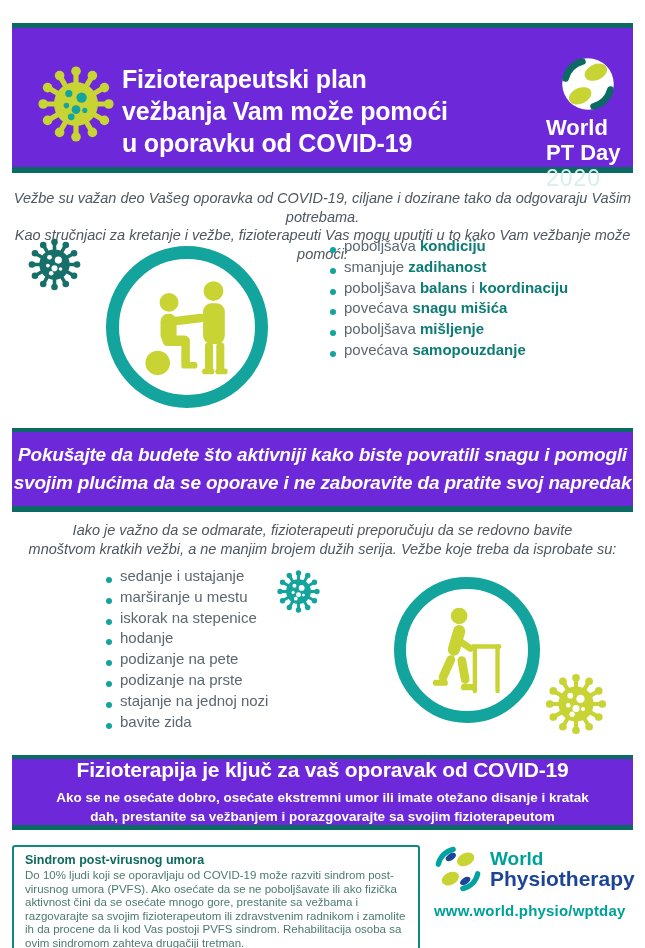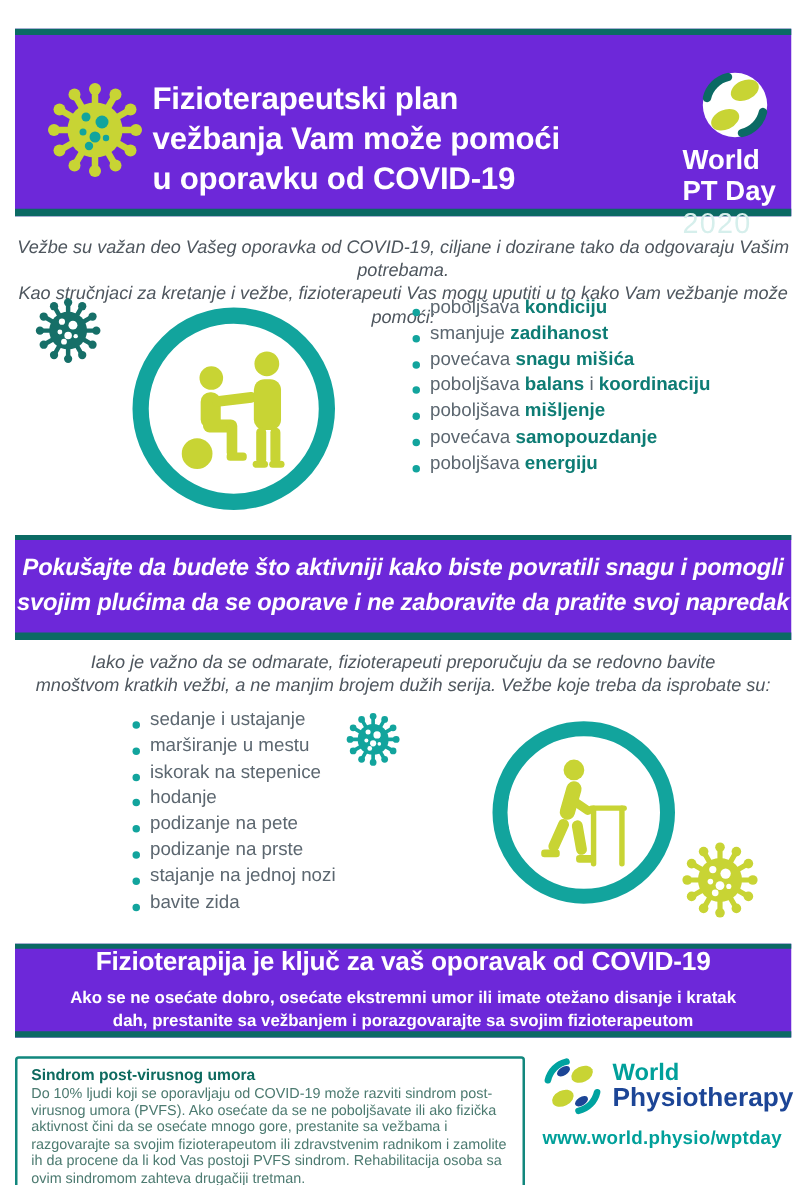--- a/index.html
+++ b/index.html
@@ -185,37 +185,33 @@
       <div class="li">
         <span class="dot"></span>
         <span class="li-text"><span>poboljšava </span><span class="seg-bold">kondiciju</span></span>
       </div>
       <div class="li">
         <span class="dot"></span>
         <span class="li-text"><span>smanjuje </span><span class="seg-bold">zadihanost</span></span>
       </div>
       <div class="li">
         <span class="dot"></span>
+        <span class="li-text"><span>poboljšava </span><span class="seg-bold">balans</span><span> i </span><span class="seg-bold">koordinaciju</span></span>
+      </div>
+      <div class="li">
+        <span class="dot"></span>
         <span class="li-text"><span>povećava </span><span class="seg-bold">snagu mišića</span></span>
       </div>
       <div class="li">
         <span class="dot"></span>
-        <span class="li-text"><span>poboljšava </span><span class="seg-bold">balans</span><span> i </span><span class="seg-bold">koordinaciju</span></span>
-      </div>
-      <div class="li">
-        <span class="dot"></span>
         <span class="li-text"><span>poboljšava </span><span class="seg-bold">mišljenje</span></span>
       </div>
       <div class="li">
         <span class="dot"></span>
         <span class="li-text"><span>povećava </span><span class="seg-bold">samopouzdanje</span></span>
-      </div>
-      <div class="li">
-        <span class="dot"></span>
-        <span class="li-text"><span>poboljšava </span><span class="seg-bold">energiju</span></span>
       </div>
     </div>
 
   <div class="banner mid">
     <div class="mid-text">Pokušajte da budete što aktivniji kako biste povratili snagu i pomogli
 svojim plućima da se oporave i ne zaboravite da pratite svoj napredak</div>
   </div>
 
   <div class="para p-rest">Iako je važno da se odmarate, fizioterapeuti preporučuju da se redovno bavite
 mnoštvom kratkih vežbi, a ne manjim brojem dužih serija. Vežbe koje treba da isprobate su:</div>

